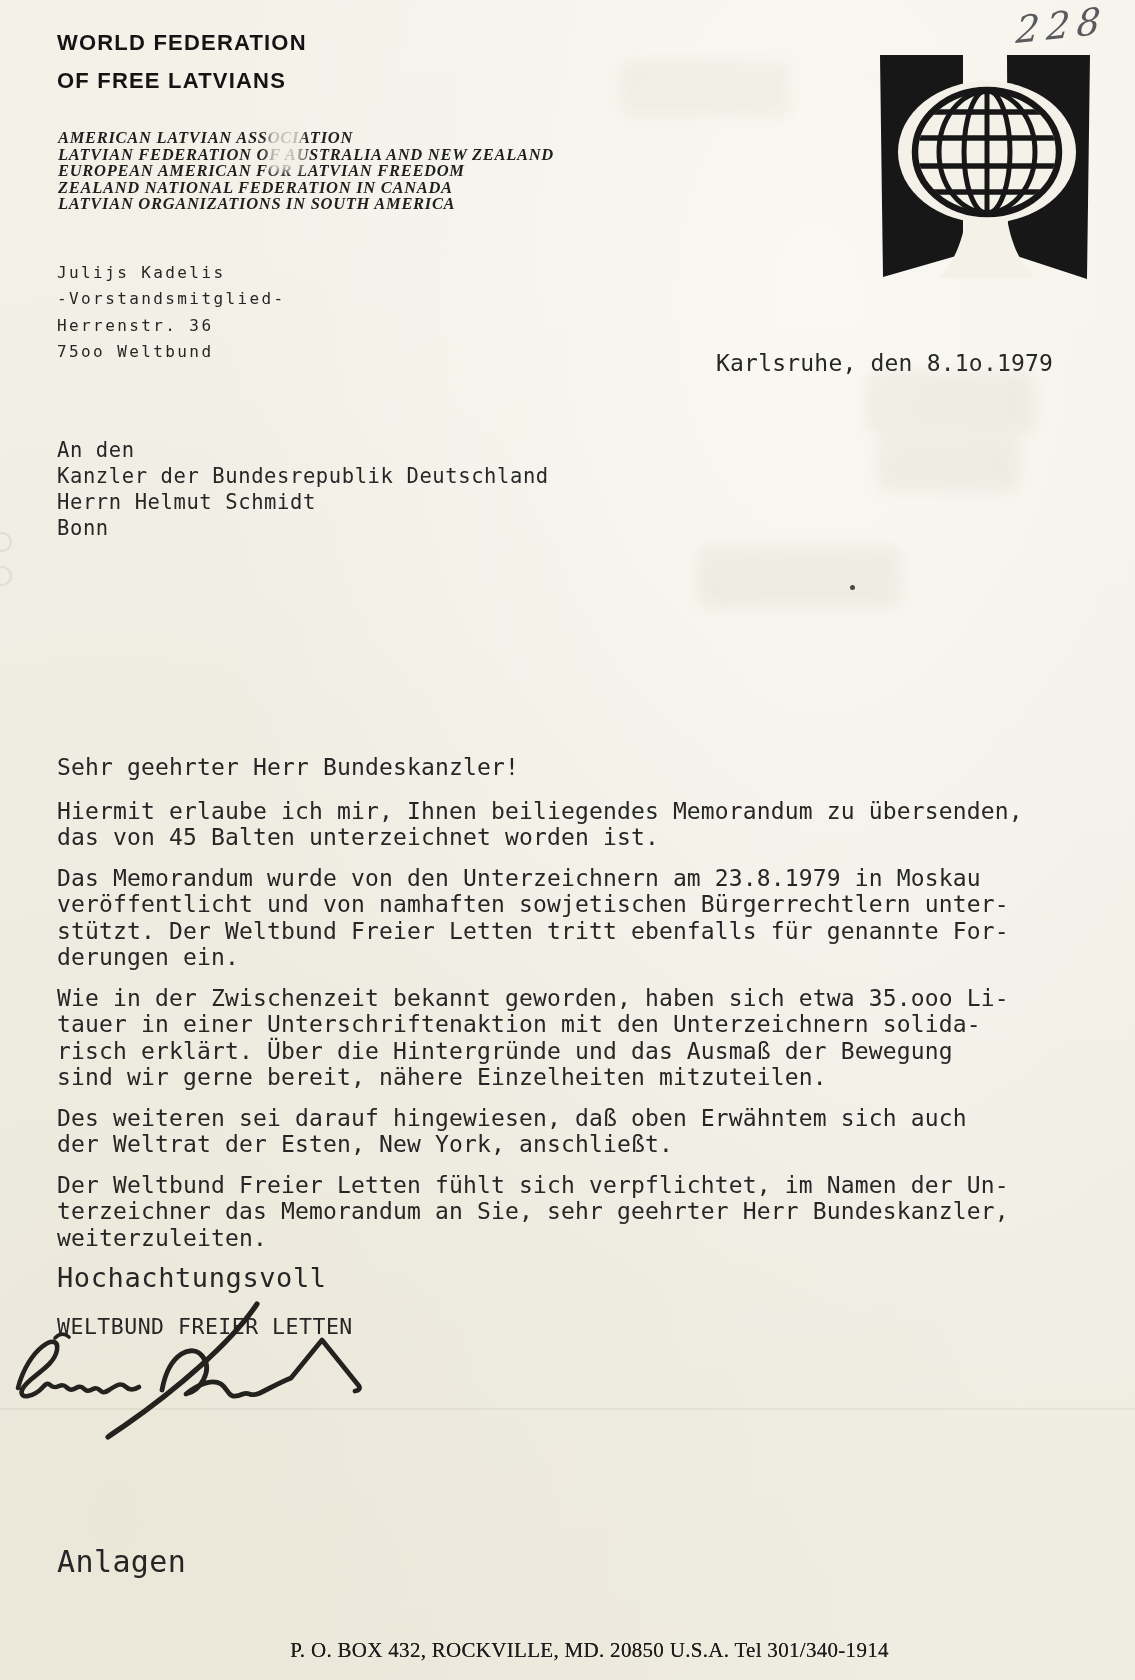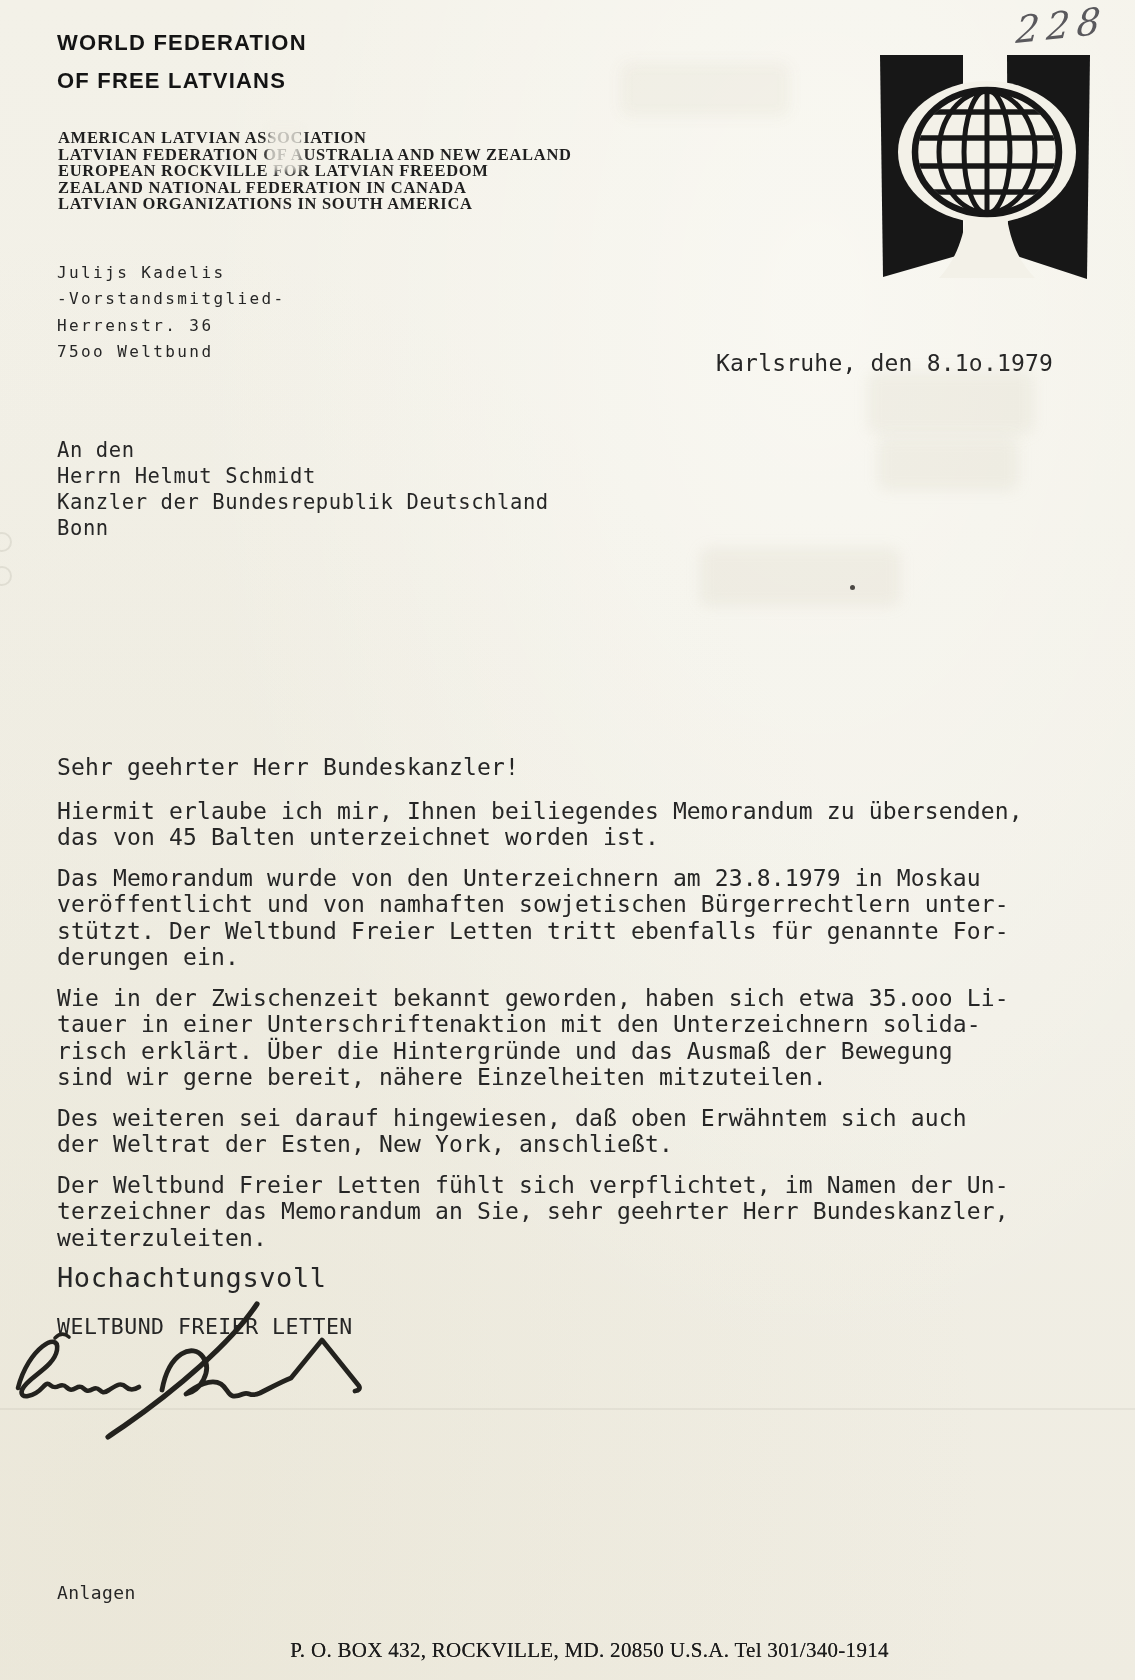--- a/index.html
+++ b/index.html
@@ -20,41 +20,41 @@
   
   .lh-title{
     left:57px;top:24px;
     font-family:"Liberation Sans", sans-serif;
     font-weight:bold;font-size:22px;line-height:38px;
     letter-spacing:1.2px;color:#141414;
   }
   .lh-orgs{
     left:58px;top:130px;
     font-family:"Liberation Serif", serif;
-    font-weight:bold;
+    font-style:italic;font-weight:bold;
     font-size:16.5px;line-height:16.6px;
     letter-spacing:.7px;color:#1f1f1f;
     white-space:nowrap;
   }
   .smudge{
     left:268px;top:126px;width:34px;height:46px;
     background:rgba(242,240,231,.78);
     filter:blur(3px);
     z-index:3;
   }
   
   .sender{left:57px;top:260px;font-size:16px;line-height:26.3px;letter-spacing:2.4px;white-space:nowrap;}
   .dateline{left:716px;top:350px;font-size:23px;letter-spacing:.2px;white-space:nowrap;text-align:center;}
   .recipient{left:57px;top:437px;font-size:20.5px;line-height:26px;letter-spacing:.6px;white-space:nowrap;}
   .body-block{left:57px;top:738px;width:1040px;font-size:23px;letter-spacing:.15px;line-height:26.5px;}
   .salutation{margin:16px 0 17px 0;white-space:nowrap;}
   .paragraph{margin:0 0 14px 0;white-space:pre-line;}
   .valediction{left:57px;top:1262px;font-size:27px;letter-spacing:.6px;white-space:nowrap;}
   .sign-org{left:57px;top:1314px;font-size:21.5px;letter-spacing:.5px;white-space:nowrap;}
-  .enclosures{left:57px;top:1582px;font-size:18px;letter-spacing:.4px;white-space:nowrap;}
+  .enclosures{left:57px;top:1544px;font-size:30px;letter-spacing:.4px;white-space:nowrap;}
   .footer{
     left:0;top:1638px;width:1135px;text-align:center;
     font-family:"Liberation Serif", serif;
     font-size:21px;letter-spacing:.3px;color:#1c1c1c;
     transform:translateX(22px);
     text-shadow:0 0 .6px rgba(20,20,20,.85);
     white-space:nowrap;
   }
   
   .pagenum{
@@ -80,21 +80,21 @@
   <div class="abs pagenum">228</div>
 
   <div class="abs lh-title">
     <div>WORLD FEDERATION</div>
     <div>OF FREE LATVIANS</div>
   </div>
 
   <div class="abs lh-orgs">
       <div>AMERICAN LATVIAN ASSOCIATION</div>
       <div>LATVIAN FEDERATION OF AUSTRALIA AND NEW ZEALAND</div>
-      <div>EUROPEAN ROCKVILLE FOR LATVIAN FREEDOM</div>
+      <div>EUROPEAN AMERICAN FOR LATVIAN FREEDOM</div>
       <div>ZEALAND  NATIONAL FEDERATION IN CANADA</div>
       <div>LATVIAN ORGANIZATIONS IN SOUTH AMERICA</div>
     </div>
   <div class="abs smudge"></div>
 
   <svg class="abs" style="left:855px;top:40px;" width="250" height="250" viewBox="0 0 250 250" aria-hidden="true">
     <g fill="#171717">
       <path d="M25,15 L108,15 L108,214 L28,237 Z"></path>
       <path d="M152,15 L235,15 L232,239 L153,213 Z"></path>
     </g>
@@ -121,22 +121,22 @@
       <div>Julijs Kadelis</div>
       <div>-Vorstandsmitglied-</div>
       <div>Herrenstr. 36</div>
       <div>75oo Weltbund</div>
     </div>
 
   <div class="abs dateline">Karlsruhe, den 8.1o.1979</div>
 
   <div class="abs recipient">
       <div>An den</div>
+      <div>Kanzler der Bundesrepublik Deutschland</div>
       <div>Herrn Helmut Schmidt</div>
-      <div>Kanzler der Bundesrepublik Deutschland</div>
       <div>Bonn</div>
     </div>
 
   <div class="abs body-block">
     <div class="salutation">Sehr geehrter Herr Bundeskanzler!</div>
     <div>
         <div class="paragraph">Hiermit erlaube ich mir, Ihnen beiliegendes Memorandum zu übersenden,
 das von 45 Balten unterzeichnet worden ist.</div>
         <div class="paragraph">Das Memorandum wurde von den Unterzeichnern am 23.8.1979 in Moskau
 veröffentlicht und von namhaften sowjetischen Bürgerrechtlern unter-

